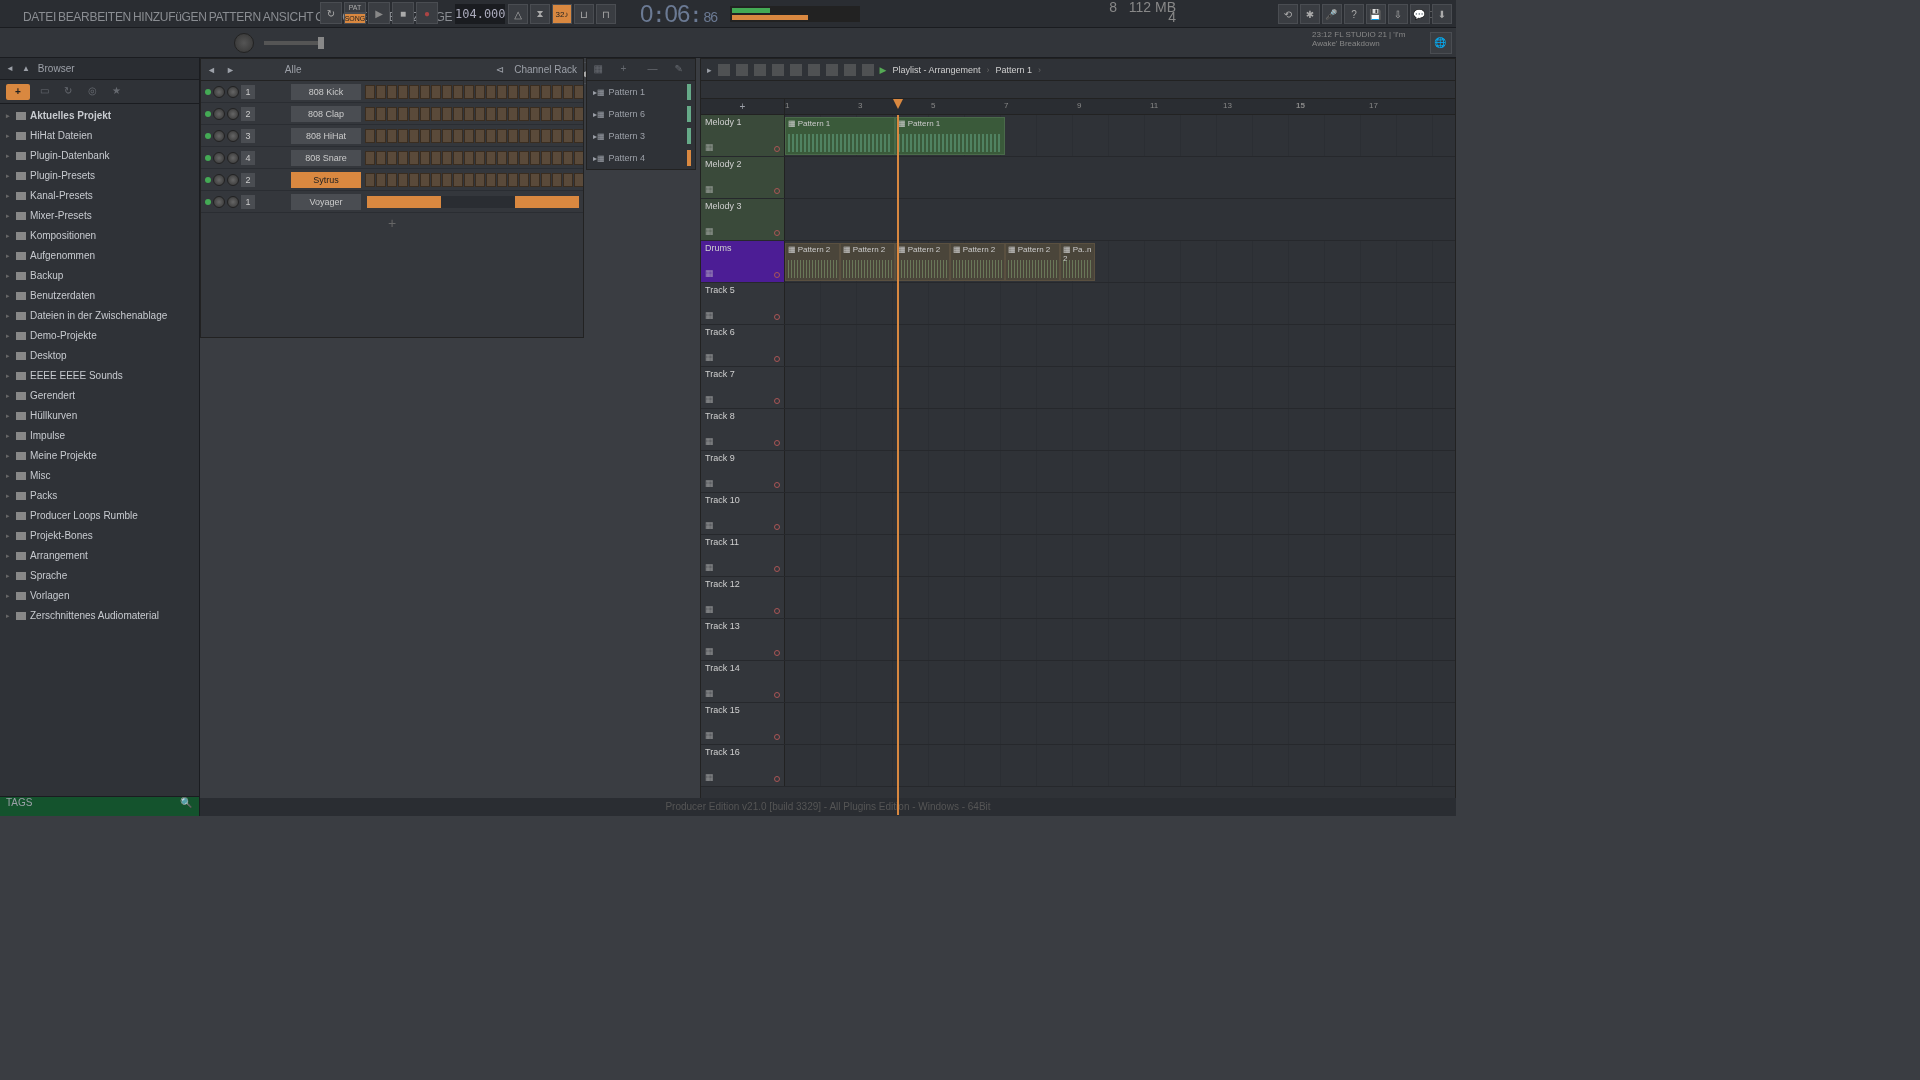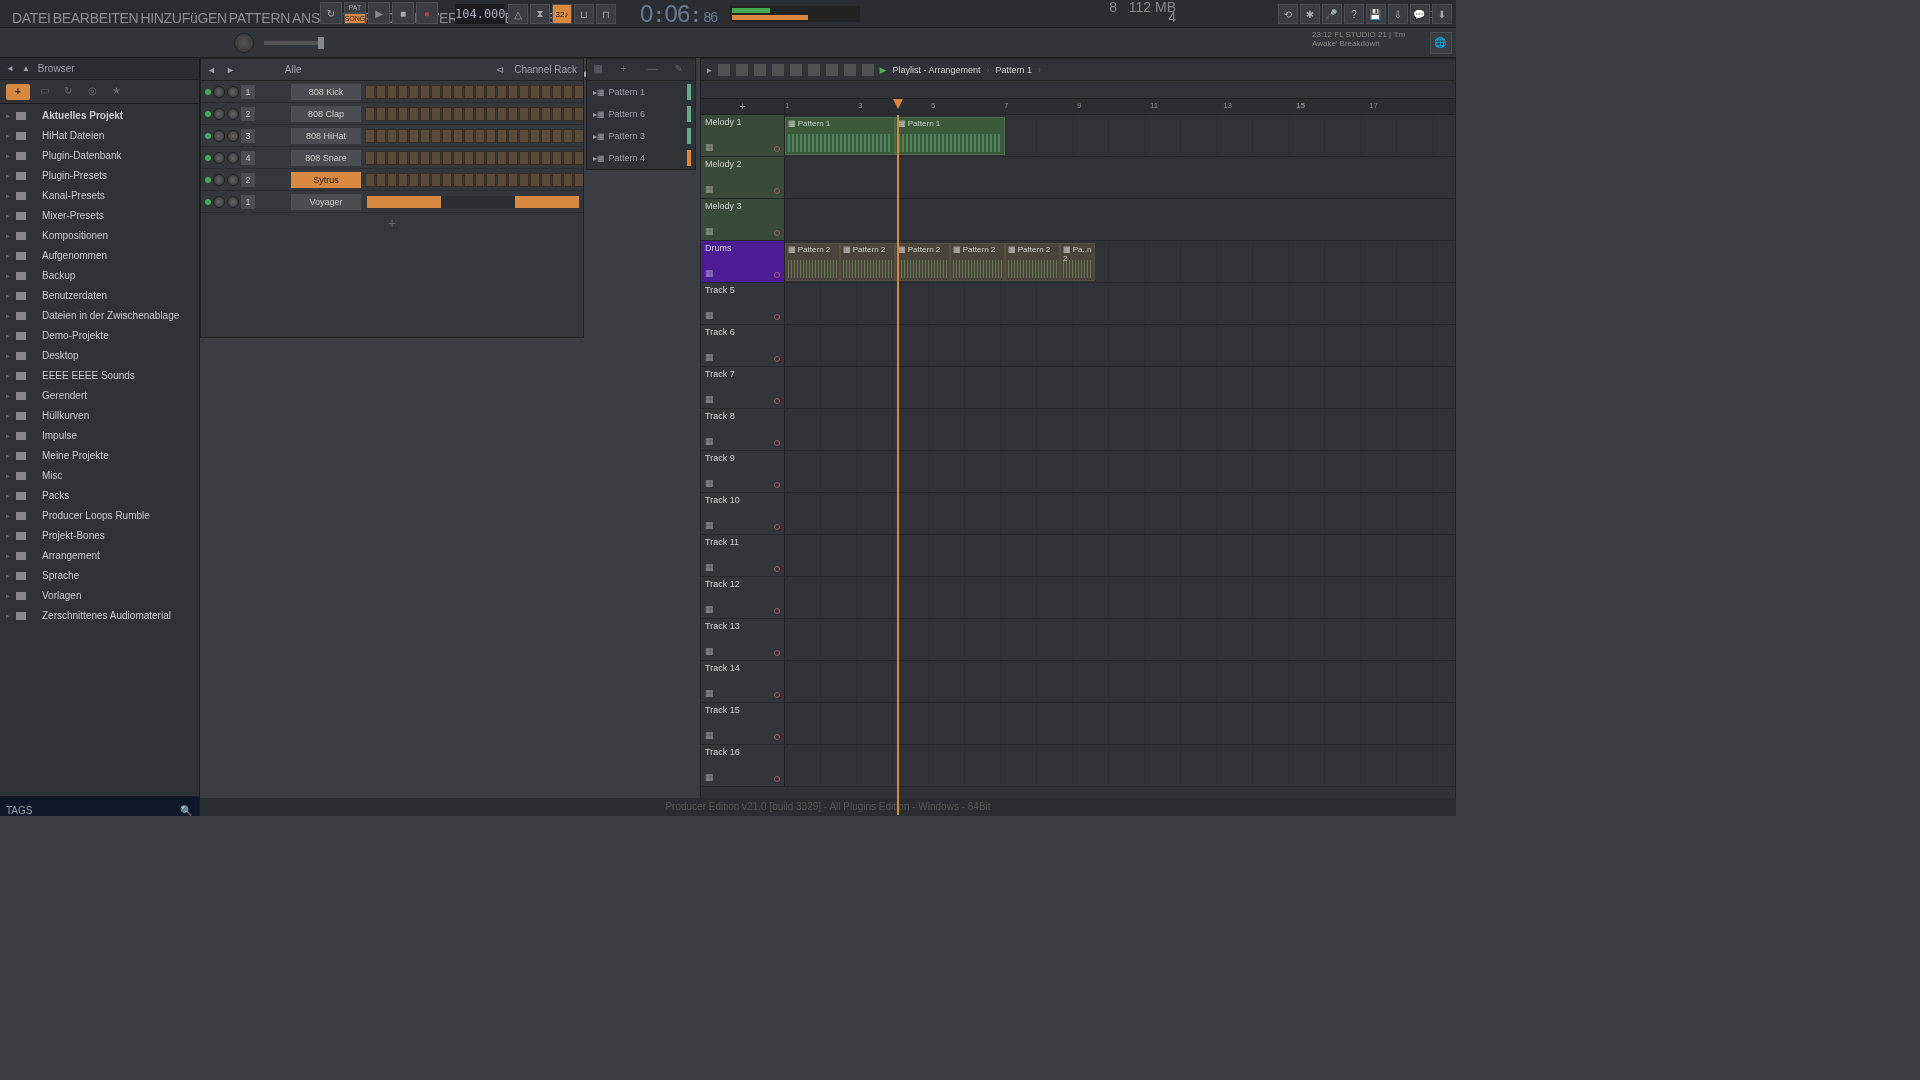--- a/index.html
+++ b/index.html
@@ -1,18 +1,18 @@
 <!DOCTYPE html>
 <html><head>
 <meta charset="utf-8">
 <style>
 *{margin:0;padding:0;box-sizing:border-box;font-family:Arial,sans-serif;user-select:none}
 body{background:#3a3d42;color:#9ca0a8;font-size:10px;overflow:hidden;width:1456px;height:816px;position:relative}
 .toolbar{height:28px;background:#2a2d32;display:flex;align-items:center;border-bottom:1px solid #1a1c20}
-.menubar{height:14px;display:flex;gap:2px;padding:0 4px;font-size:14px;color:#8a8d92;position:absolute;top:10px;left:8px}
+.menubar{height:14px;display:flex;gap:2px;padding:0 4px;font-size:12px;color:#8a8d92;position:absolute;top:10px;left:19px}
 .menubar span{cursor:pointer;letter-spacing:-0.3px}
 .transport{position:absolute;left:320px;top:2px;display:flex;gap:2px;align-items:center}
 .tbtn{width:22px;height:22px;background:#3a3d42;border:1px solid #4a4d52;display:flex;align-items:center;justify-content:center;cursor:pointer;font-size:10px;color:#aaa}
 .tbtn.active{background:#d98840;color:#222}
 .tbtn.play{color:#888}
 .timedisp{position:absolute;left:640px;top:0;font-family:monospace;font-size:22px;color:#6b7a94;letter-spacing:-1px;display:flex;align-items:baseline}
 .timedisp .big{font-size:24px}
 .timedisp .sm{font-size:14px;margin-left:2px}
 .meters{position:absolute;left:730px;top:6px;width:130px;height:16px;background:#222;display:flex;flex-direction:column;gap:2px;padding:2px}
 .meter{height:5px;background:linear-gradient(to right,#4a5 0%,#4a5 30%,#222 30%)}
@@ -29,25 +29,25 @@
 .patsel{background:#2a2d32;padding:2px 8px;font-size:10px;color:#f8d890;border:1px solid #444;cursor:pointer;margin-right:4px}
 .songinfo{position:absolute;right:44px;top:2px;font-size:8px;color:#888;line-height:9px;width:100px}
 .main{display:flex;height:calc(100% - 58px);position:absolute;top:58px;left:0;right:0}
 .browser{width:200px;background:#2f3237;border-right:1px solid #1a1c20;display:flex;flex-direction:column}
 .browhead{height:22px;background:#2a2d32;display:flex;align-items:center;padding:0 6px;gap:8px;font-size:10px;border-bottom:1px solid #1a1c20}
 .browhead .arrow{font-size:8px;cursor:pointer}
 .browtools{height:24px;display:flex;align-items:center;gap:10px;padding:0 6px;border-bottom:1px solid #1a1c20}
 .plusbtn{width:24px;height:16px;background:#d98840;border-radius:2px;display:flex;align-items:center;justify-content:center;color:#222;font-weight:bold;cursor:pointer}
 .browicon{width:14px;height:14px;cursor:pointer;opacity:0.5}
 .browlist{flex:1;overflow:auto;padding:2px 0}
-.browitem{padding:2px 6px 2px 16px;font-size:10px;color:#c8cbd0;cursor:pointer;display:flex;align-items:center;gap:16px;line-height:16px}
+.browitem{padding:2px 6px 2px 16px;font-size:10px;color:#c8cbd0;cursor:pointer;display:flex;align-items:center;gap:4px;line-height:16px}
 .browitem.bold{font-weight:bold}
 .browitem::before{content:'▸';font-size:7px;position:absolute;margin-left:-10px;color:#666}
 .browitem .ficon{width:10px;height:8px;background:#888;display:inline-block}
-.browfoot{height:20px;background:#0f172a;border-top:1px solid #1a1c20;display:flex;align-items:flex-end;padding:0 6px;justify-content:space-between}
+.browfoot{height:20px;background:#14532d;border-top:1px solid #1a1c20;display:flex;align-items:flex-start;padding:0 6px;justify-content:space-between}
 .center{flex:1;display:flex;flex-direction:column;position:relative}
 .chanrack{position:absolute;left:0;top:0;width:384px;height:280px;background:#34373c;border:1px solid #222}
 .chanhead{height:22px;display:flex;align-items:center;padding:0 6px;gap:10px;border-bottom:1px solid #222;font-size:10px}
 .chanhead .arrow{font-size:9px;cursor:pointer}
 .chanrow{height:22px;display:flex;align-items:center;border-bottom:1px solid #2a2d32}
 .chanctl{width:90px;display:flex;align-items:center;gap:2px;padding:0 4px}
 .chandot{width:6px;height:6px;border-radius:50%;background:#4a5}
 .chanknob{width:12px;height:12px;border-radius:50%;background:radial-gradient(#666,#333);border:1px solid #222}
 .channum{width:14px;height:14px;background:#4a4d52;text-align:center;font-size:9px;line-height:14px;color:#ccc}
 .channame{width:70px;height:16px;background:#4a4d52;text-align:center;font-size:9px;line-height:16px;color:#ccc;margin-right:2px;cursor:pointer}

